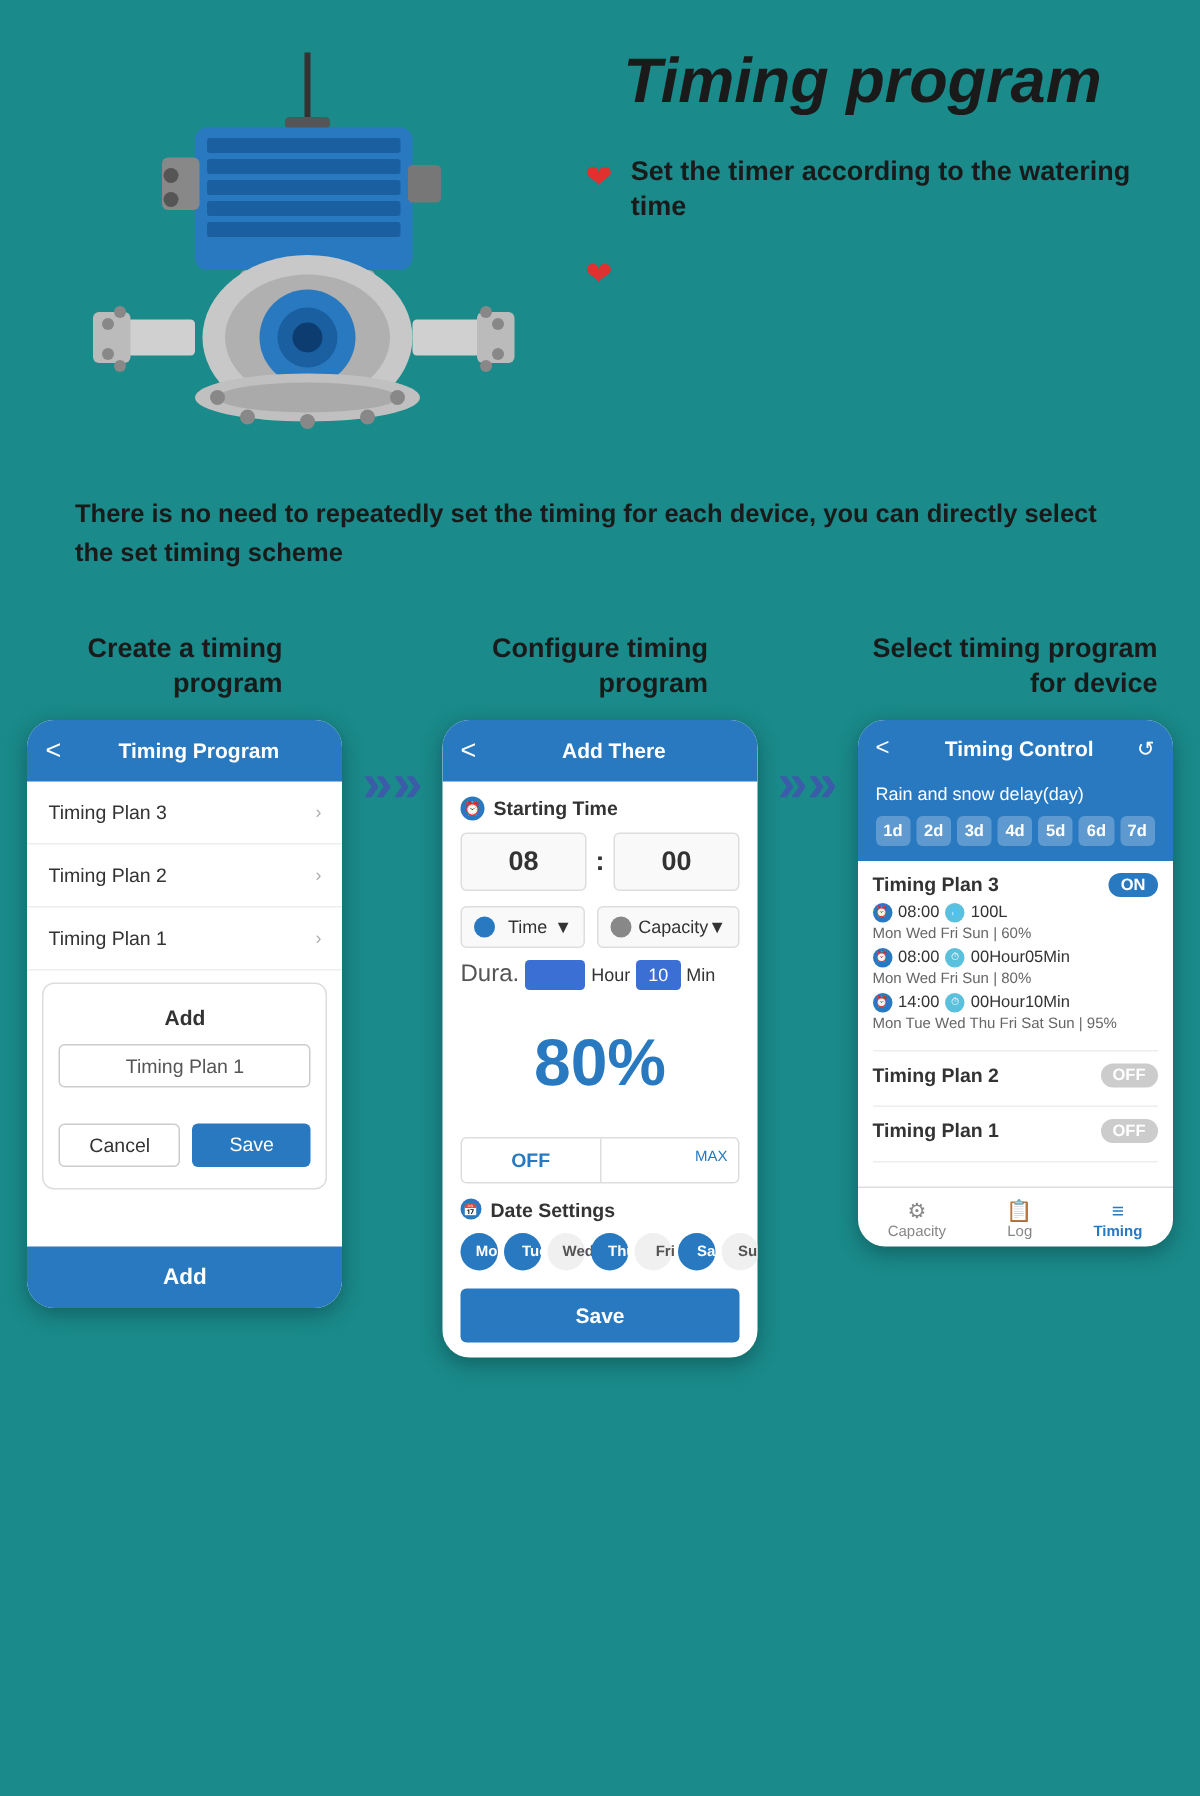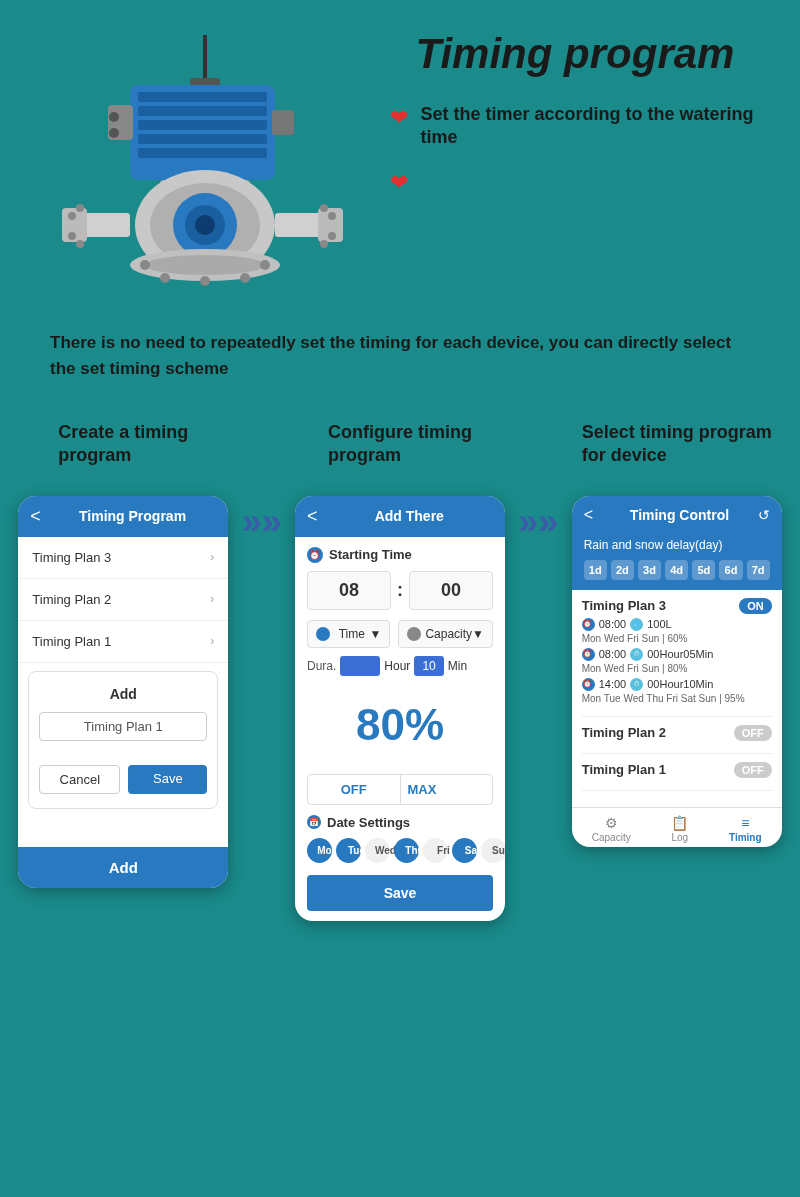--- a/index.html
+++ b/index.html
@@ -80,22 +80,22 @@
     .phone-col {
       display: flex;
       flex-direction: column;
       align-items: center;
       flex: 1;
     }
     .phone-title {
       font-size: 18px;
       font-weight: bold;
       color: #1a1a1a;
-      text-align: left;
-      margin-bottom: 28px;
+      text-align: right;
+      margin-bottom: 12px;
       line-height: 1.3;
     }
     .phone-frame {
       width: 210px;
       background: white;
       border-radius: 18px;
       overflow: hidden;
       box-shadow: 0 4px 15px rgba(0,0,0,0.3);
       position: relative;
     }
@@ -279,21 +279,21 @@
       margin-right: 4px;
     }
     .p2-dura-row {
       display: flex;
       align-items: center;
       gap: 4px;
       margin-bottom: 8px;
       font-size: 12px;
       color: #333;
     }
-    .p2-dura-label { font-size: 12px; color: #555; }
+    .p2-dura-label { font-size: 16px; color: #555; }
     .p2-dura-field {
       background: #3b6fd4;
       color: white;
       padding: 3px 10px;
       border-radius: 3px;
       font-size: 12px;
     }
     .p2-dura-num {
       background: #3b6fd4;
       color: white;
@@ -309,21 +309,21 @@
       margin: 24px 0;
     }
     .p2-off-max {
       display: flex;
       border: 1px solid #ddd;
       border-radius: 4px;
       overflow: hidden;
       margin-bottom: 10px;
     }
     .p2-off { flex: 1; text-align: center; padding: 7px; font-size: 13px; color: #2979c0; font-weight: bold; border-right: 1px solid #ddd; }
-    .p2-max { flex: 1; text-align: left; padding: 7px; font-size: 13px; color: #2979c0; font-weight: bold; }
+    .p2-max { flex: 1; text-align: right; padding: 7px; font-size: 10px; color: #2979c0; font-weight: normal; }
     .p2-date-header {
       display: flex;
       align-items: center;
       gap: 6px;
       font-size: 13px;
       color: #333;
       margin-bottom: 8px;
       font-weight: bold;
     }
     .p2-days {

